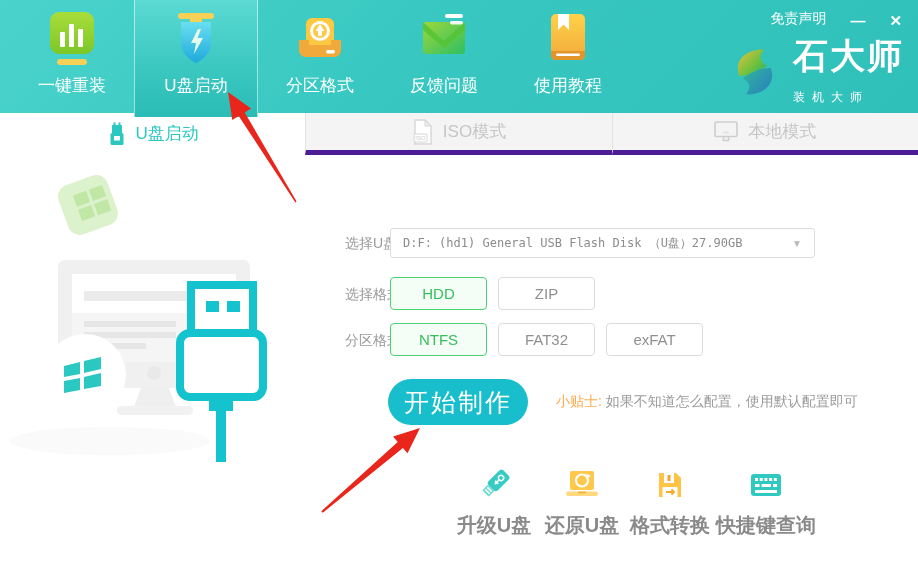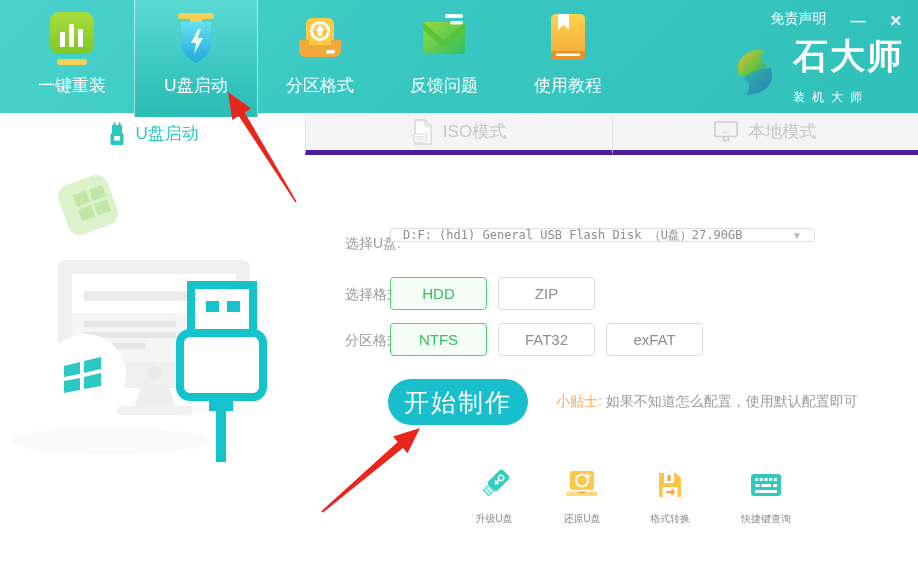--- a/index.html
+++ b/index.html
@@ -27,37 +27,37 @@
   
   .tabbar { display:flex; height:42px; }
   .tab { flex:1; display:flex; align-items:center; justify-content:center; gap:9px; font-size:17px; color:#c6c6c6; background:#f4f4f4; border-bottom:5px solid #4c1d95; border-left:1px solid #e3e3e3; cursor:pointer; }
   .tab:first-child { border-left:none; }
   .tab.active { background:#fff; color:#2bc8c1; border-bottom:1px solid #fff; }
 
   
   .content { position:relative; height:424px; background:#fff; }
 
   .form-label { position:absolute; left:345px; width:70px; font-size:14px; color:#9a9a9a; }
-  .usb-select { position:absolute; left:390px; top:73px; width:425px; height:14px; border:1px solid #ddd; border-radius:3px; background:#fff; display:flex; align-items:center; padding:0 12px; cursor:pointer; }
+  .usb-select { position:absolute; left:390px; top:73px; width:425px; height:30px; border:1px solid #ddd; border-radius:3px; background:#fff; display:flex; align-items:center; padding:0 12px; cursor:pointer; }
   .usb-select .val { flex:1; font-family:"DejaVu Sans Mono", monospace; font-size:12px; color:#8c8c8c; white-space:nowrap; overflow:hidden; }
   .usb-select .caret { color:#b9b9b9; font-size:10px; margin-left:8px; }
 
   .opt-row { position:absolute; left:390px; display:flex; gap:11px; }
   .opt-btn { min-width:97px; height:33px; padding:8px 20px; display:flex; align-items:center; justify-content:center; font-size:15px; border:1px solid #dcdcdc; border-radius:4px; background:#fff; color:#909090; cursor:pointer; }
   .opt-btn.selected { border-color:#4fd077; background:#f4fdf6; color:#35bf5c; }
 
   .start-btn { position:absolute; left:388px; top:224px; width:140px; height:46px; border-radius:23px; background:#19becc; color:#fff; font-size:25px; letter-spacing:2px; display:flex; align-items:center; justify-content:center; cursor:pointer; }
   .tip { position:absolute; left:556px; top:238px; font-size:14px; white-space:nowrap; }
   .tip .pfx { color:#ffaa4d; }
   .tip .txt { color:#9b9b9b; }
 
   .utilities { position:absolute; left:450px; top:310px; display:flex; }
   .util { width:88px; display:flex; flex-direction:column; align-items:center; cursor:pointer; }
   .util:last-child { width:104px; }
-  .util-label { margin-top:7px; font-size:10px; color:#8a8a8a; white-space:nowrap; }
+  .util-label { margin-top:7px; font-size:20px; color:#8a8a8a; white-space:nowrap;font-weight:bold; }
 
   .illustration { position:absolute; left:0; top:0; pointer-events:none; }
 
   .arrows { position:absolute; left:0; top:0; width:918px; height:579px; pointer-events:none; z-index:60; }
 </style>
 </head>
 <body>
 
 <div class="app">
 

